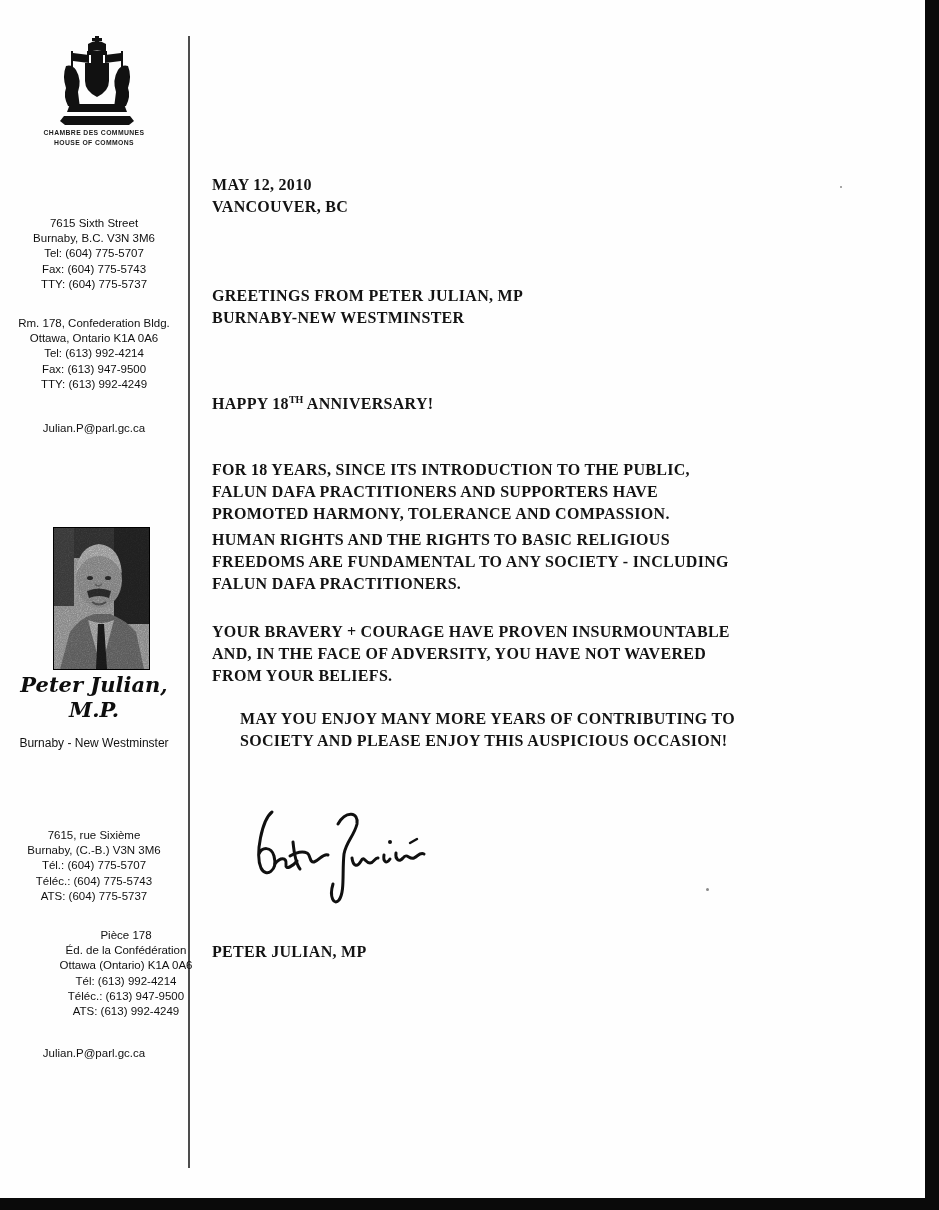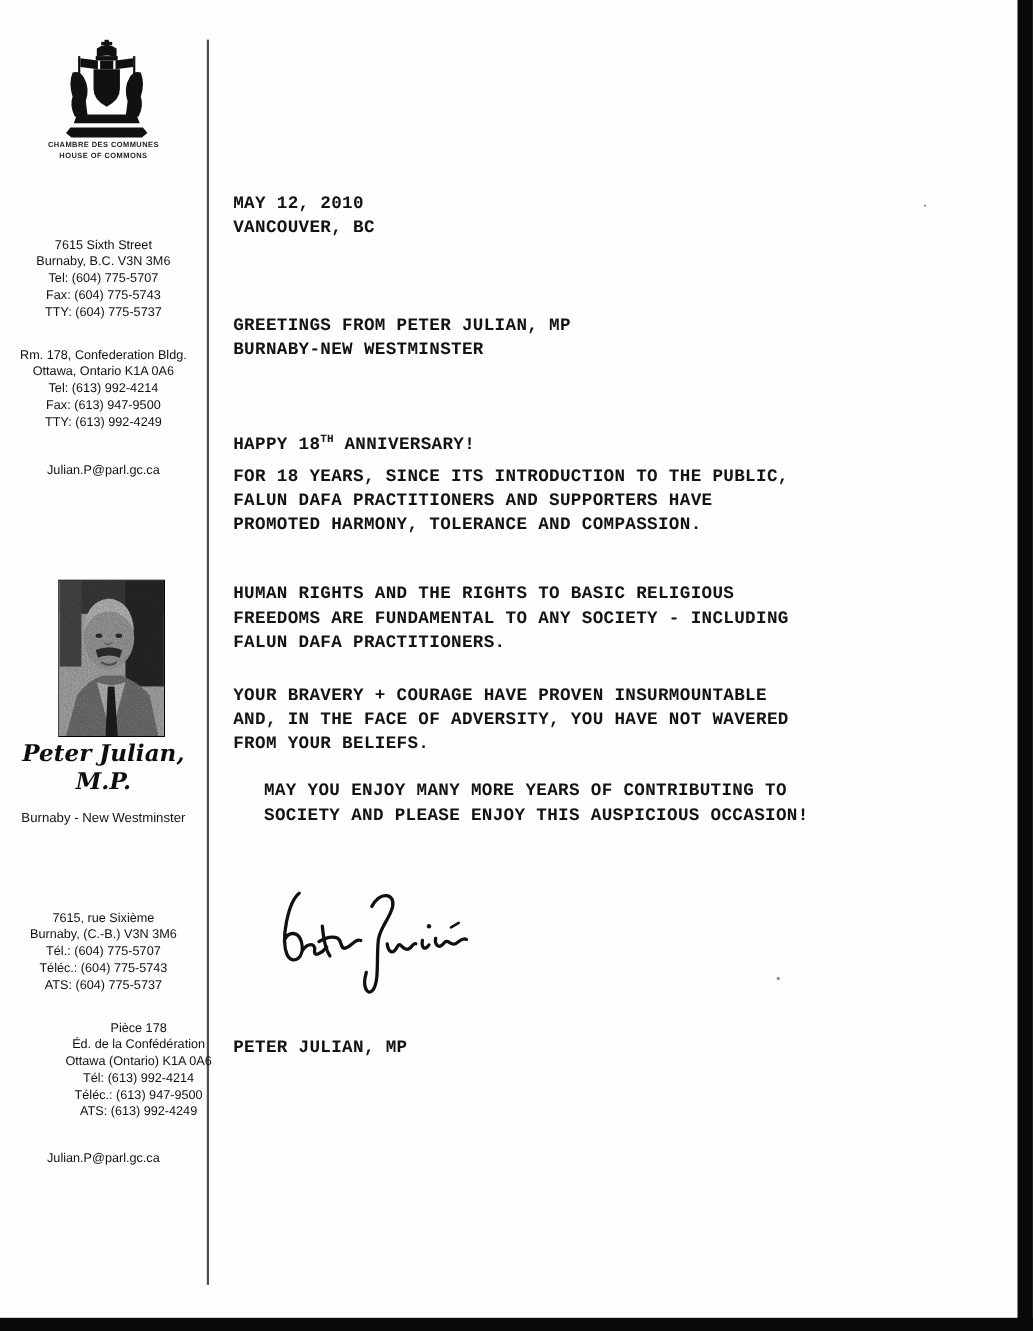--- a/index.html
+++ b/index.html
@@ -15,21 +15,21 @@
   .scan-border-bottom{position:absolute;left:0;bottom:0;width:939px;height:12px;background:#0a0a0a;}
   .divider{position:absolute;left:188px;top:36px;width:2px;height:1132px;background:#4d4d4d;}
   .speck{position:absolute;width:3px;height:3px;border-radius:50%;background:#8a8a8a;}
   
   .sidebar-text{left:0;width:188px;text-align:center;font-size:11.5px;line-height:15.2px;color:#101010;}
   .crest-caption{left:0;width:188px;text-align:center;font-size:6.8px;line-height:10px;letter-spacing:.4px;font-weight:700;color:#1c1c1c;}
   .member-name{left:0;width:188px;text-align:center;font-family:"DejaVu Serif",serif;font-style:italic;font-weight:700;font-size:21px;color:#0e0e0e;}
   .riding{left:0;width:188px;text-align:center;font-size:12px;color:#121212;}
   .photo-frame{left:53px;top:527px;width:97px;height:143px;border:1px solid #000;box-sizing:border-box;}
   
-  .body-text{left:212px;width:640px;font-family:Liberation Mono, monospace;font-weight:700;font-size:16px;line-height:22px;letter-spacing:.3px;color:#131313;}
+  .body-text{left:212px;width:640px;font-family:Liberation Serif, serif;font-weight:700;font-size:16px;line-height:22px;letter-spacing:.3px;color:#131313;}
   .headline-sup{font-size:10px;position:relative;top:-6px;letter-spacing:0;}
 </style>
 </head>
 <body>
 
 <div class="page">
 
   <div class="scan-border-right"></div>
   <div class="scan-border-bottom"></div>
   <div class="divider"></div>
@@ -116,21 +116,21 @@
     <div>VANCOUVER, BC</div>
   </div>
 
   <div class="abs body-text prelines" style="top:285px;">GREETINGS FROM PETER JULIAN, MP
 BURNABY-NEW WESTMINSTER</div>
 
   <div class="abs body-text" style="top:393px;">
     <span>HAPPY 18</span><span class="headline-sup">TH</span><span> ANNIVERSARY!</span>
   </div>
 
-  <div class="abs body-text prelines" style="top:422px;">FOR 18 YEARS, SINCE ITS INTRODUCTION TO THE PUBLIC,
+  <div class="abs body-text prelines" style="top:459px;">FOR 18 YEARS, SINCE ITS INTRODUCTION TO THE PUBLIC,
 FALUN DAFA PRACTITIONERS AND SUPPORTERS HAVE
 PROMOTED HARMONY, TOLERANCE AND COMPASSION.</div>
   <div class="abs body-text prelines" style="top:529px;">HUMAN RIGHTS AND THE RIGHTS TO BASIC RELIGIOUS
 FREEDOMS ARE FUNDAMENTAL TO ANY SOCIETY - INCLUDING
 FALUN DAFA PRACTITIONERS.</div>
   <div class="abs body-text prelines" style="top:621px;">YOUR BRAVERY + COURAGE HAVE PROVEN INSURMOUNTABLE
 AND, IN THE FACE OF ADVERSITY, YOU HAVE NOT WAVERED
 FROM YOUR BELIEFS.</div>
   <div class="abs body-text prelines" style="top:708px;margin-left:28px;">MAY YOU ENJOY MANY MORE YEARS OF CONTRIBUTING TO
 SOCIETY AND PLEASE ENJOY THIS AUSPICIOUS OCCASION!</div>

